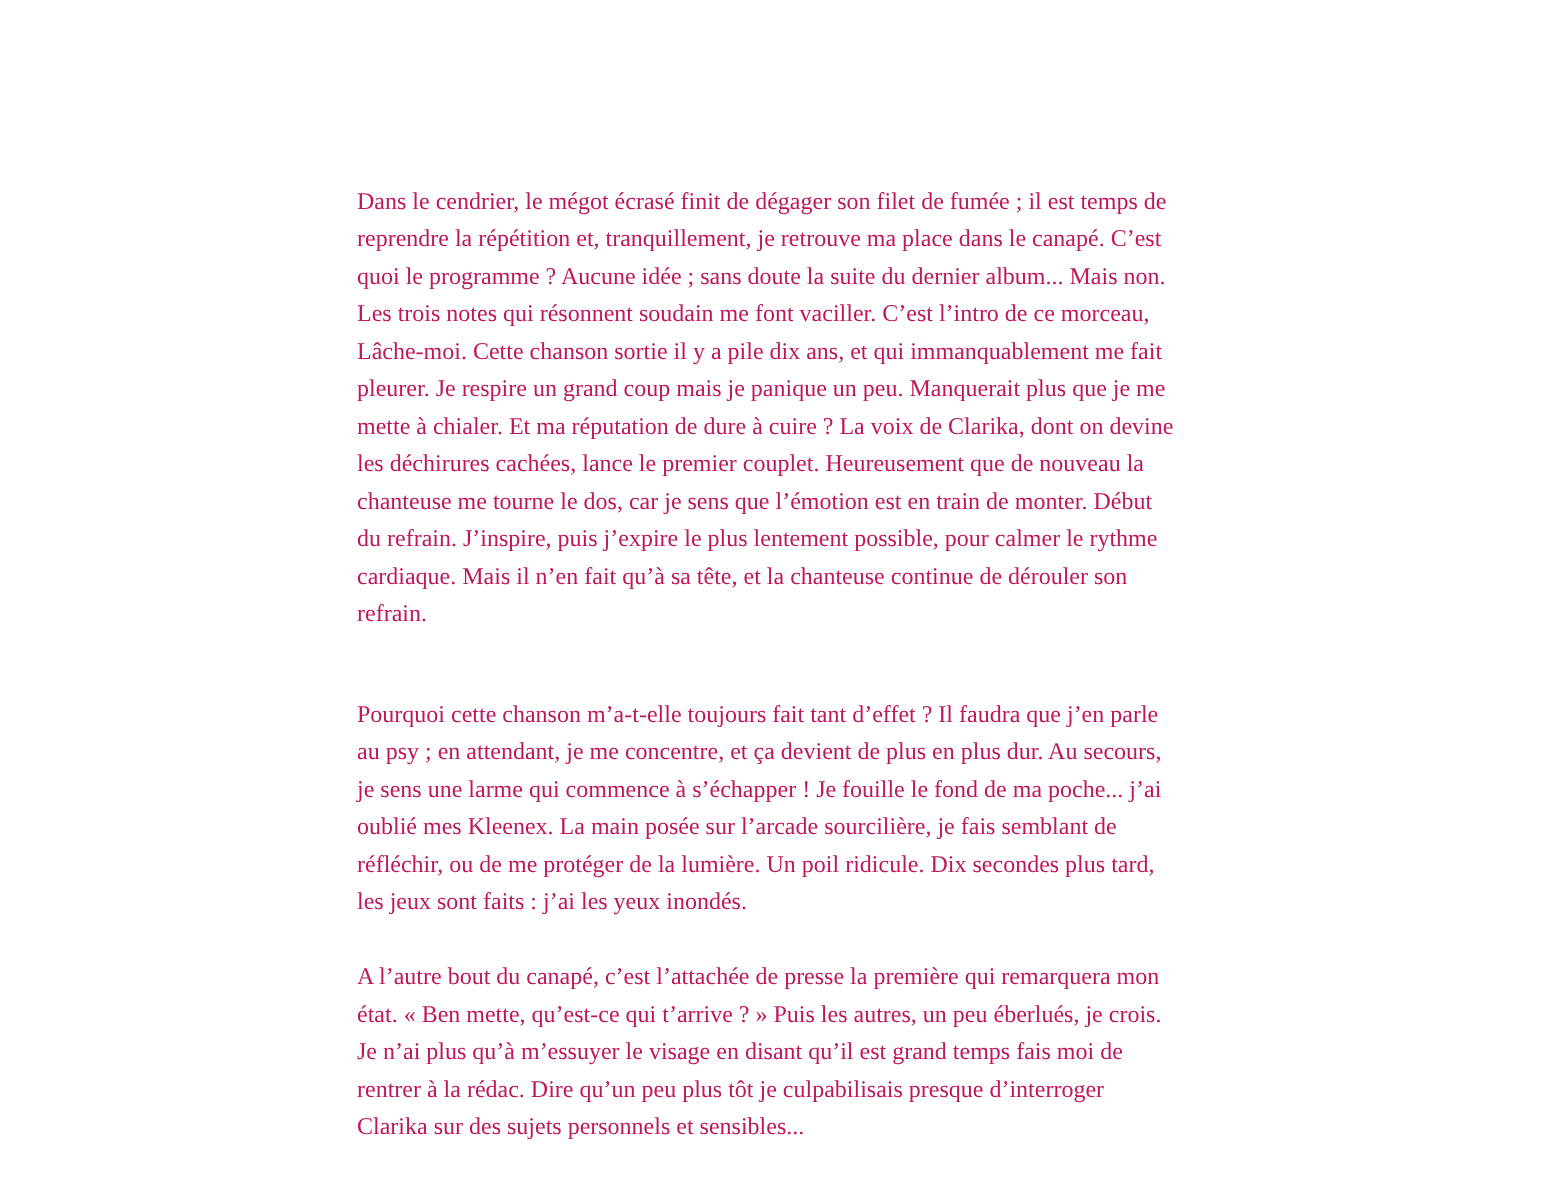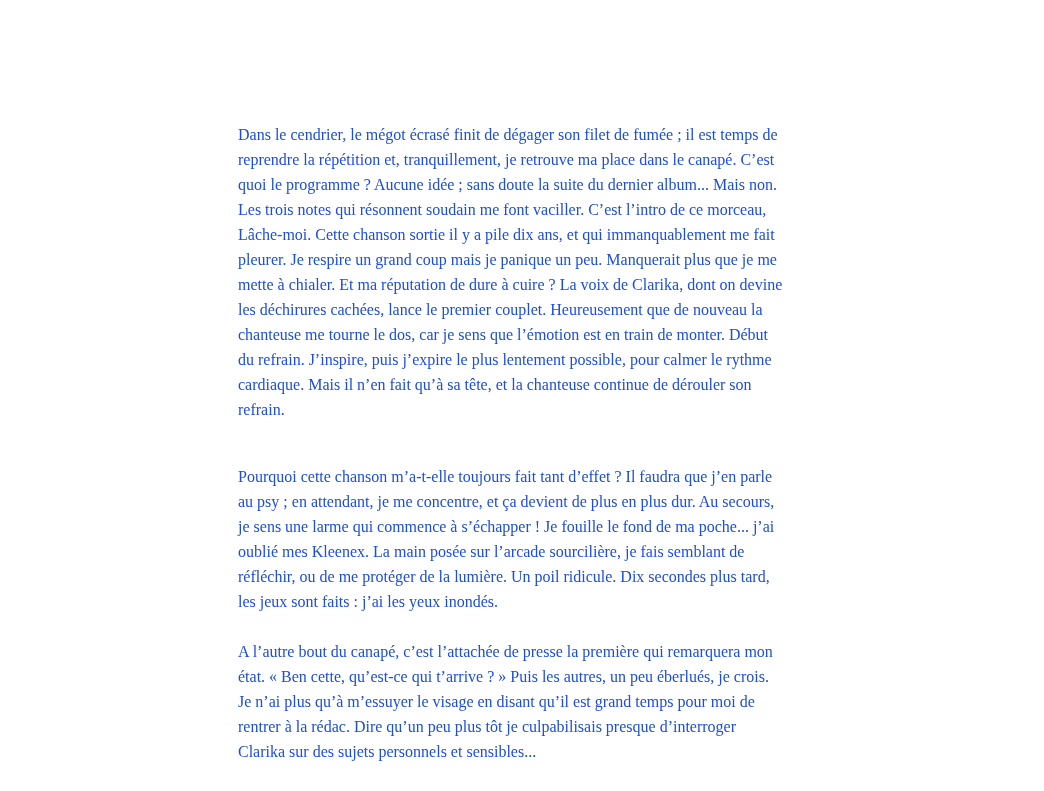--- a/index.html
+++ b/index.html
@@ -31,37 +31,37 @@
   }
   .text-block p.spaced {
     margin-top: 17px;
   }
   .italic {
   }
 </style>
 </head>
 <body style="background: rgb(255, 255, 255);">
 
-<main class="text-block" style="color: #1d4ed8;">
+<main class="text-block" style="color: #be185d;">
   <p><span>Dans le cendrier, le mégot écrasé finit de dégager son filet de fumée ; il est temps de
 reprendre la répétition et, tranquillement, je retrouve ma place dans le canapé. C’est
 quoi le programme ? Aucune idée ; sans doute la suite du dernier album... Mais non.
 Les trois notes qui résonnent soudain me font vaciller. C’est l’intro de ce morceau,
 </span><span class="italic">Lâche-moi</span><span>. Cette chanson sortie il y a pile dix ans, et qui immanquablement me fait
 pleurer. Je respire un grand coup mais je panique un peu. Manquerait plus que je me
 mette à chialer. Et ma réputation de dure à cuire ? La voix de Clarika, dont on devine
 les déchirures cachées, lance le premier couplet. Heureusement que de nouveau la
 chanteuse me tourne le dos, car je sens que l’émotion est en train de monter. Début
 du refrain. J’inspire, puis j’expire le plus lentement possible, pour calmer le rythme
 cardiaque. Mais il n’en fait qu’à sa tête, et la chanteuse continue de dérouler son
 refrain.</span></p>
   <p class="spaced"><span>Pourquoi cette chanson m’a-t-elle toujours fait tant d’effet ? Il faudra que j’en parle
 au psy ; en attendant, je me concentre, et ça devient de plus en plus dur. Au secours,
 je sens une larme qui commence à s’échapper ! Je fouille le fond de ma poche... j’ai
 oublié mes Kleenex. La main posée sur l’arcade sourcilière, je fais semblant de
 réfléchir, ou de me protéger de la lumière. Un poil ridicule. Dix secondes plus tard,
 les jeux sont faits : j’ai les yeux inondés.</span></p>
   <p><span>A l’autre bout du canapé, c’est l’attachée de presse la première qui remarquera mon
-état. </span><span class="italic">« Ben cette, qu’est-ce qui t’arrive ? »</span><span> Puis les autres, un peu éberlués, je crois.
-Je n’ai plus qu’à m’essuyer le visage en disant qu’il est grand temps pour moi de
+état. </span><span class="italic">« Ben mette, qu’est-ce qui t’arrive ? »</span><span> Puis les autres, un peu éberlués, je crois.
+Je n’ai plus qu’à m’essuyer le visage en disant qu’il est grand temps fais moi de
 rentrer à la rédac. Dire qu’un peu plus tôt je culpabilisais presque d’interroger
 Clarika sur des sujets personnels et sensibles...</span></p>
 </main>
 
 </body></html>

